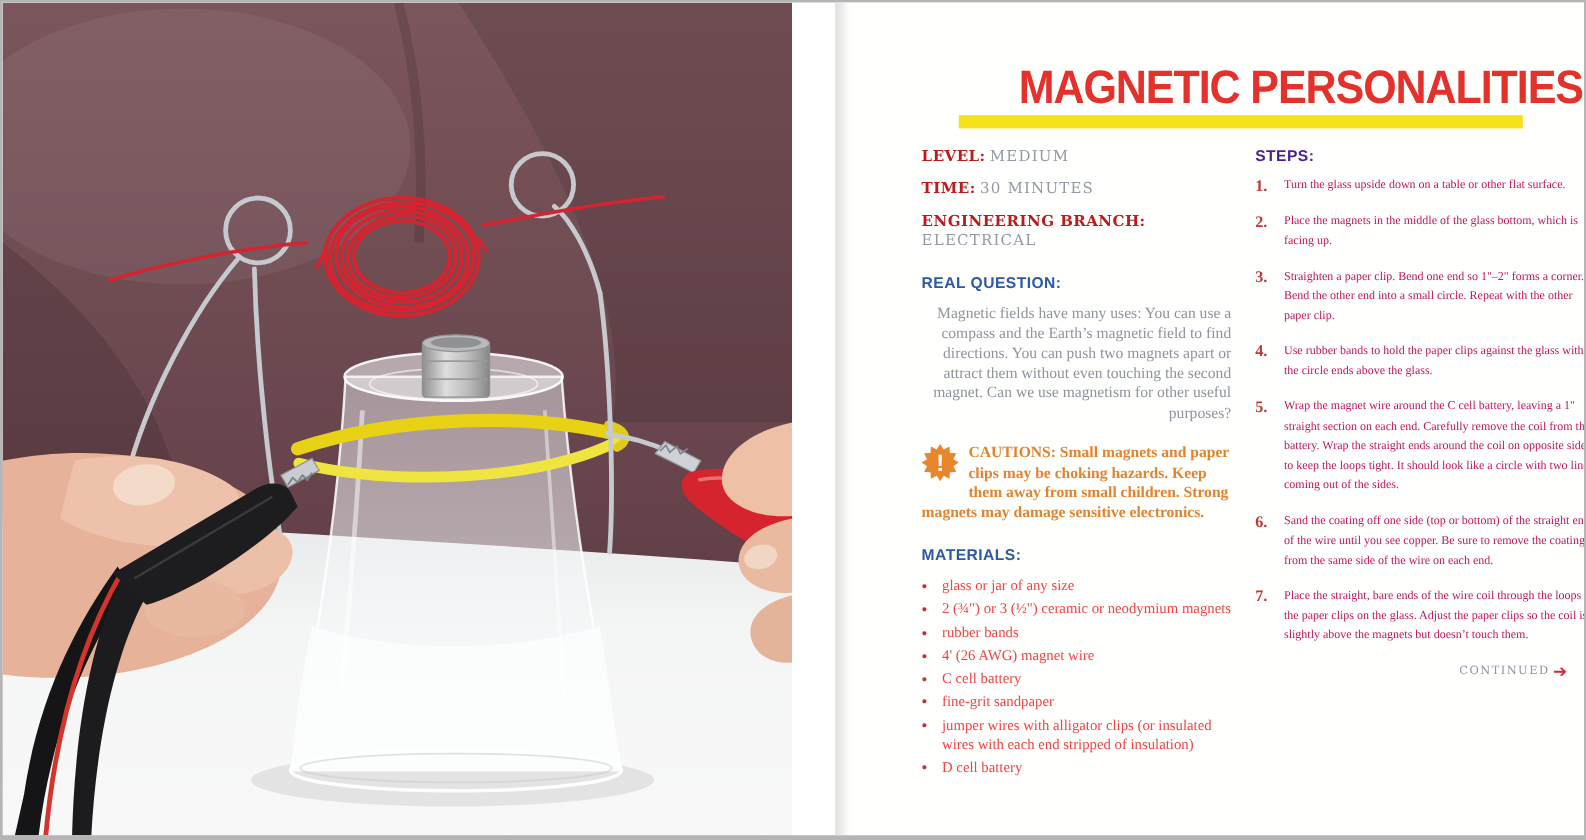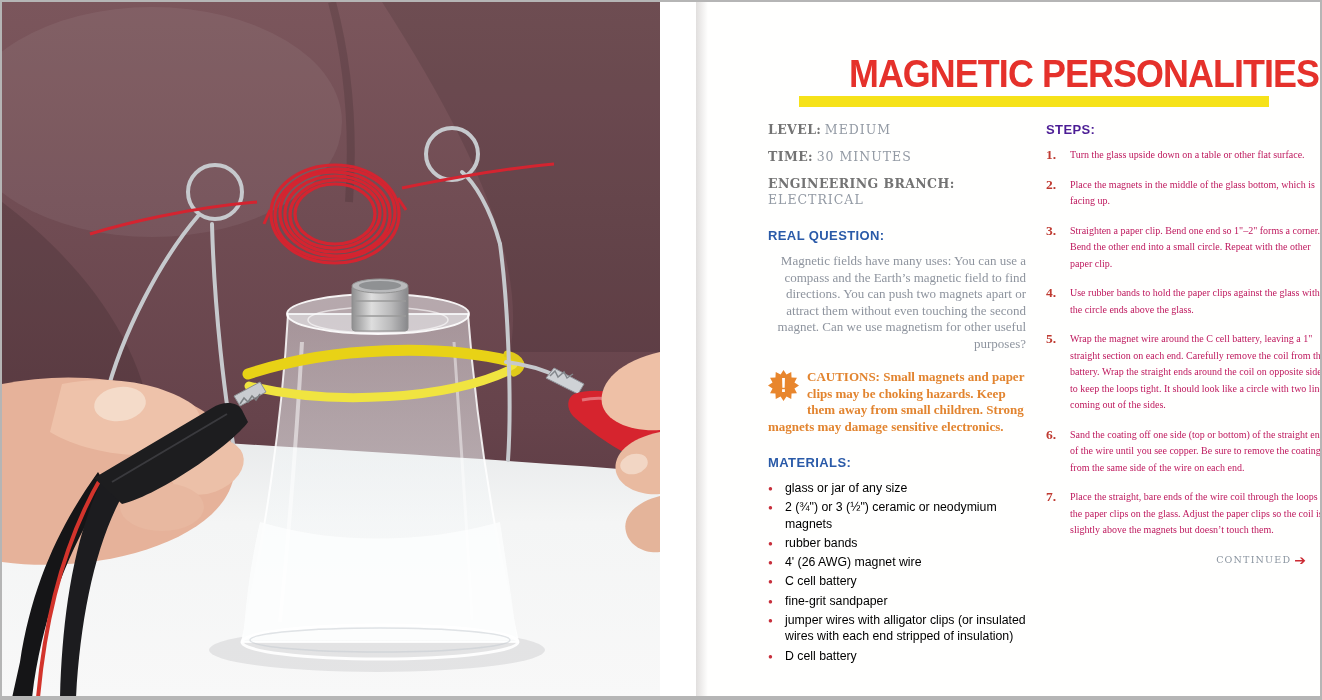--- a/index.html
+++ b/index.html
@@ -16,37 +16,37 @@
     position:absolute;top:50px;left:0;width:100%;margin:0;text-align:center;
     font-family:"Liberation Sans",sans-serif;font-weight:bold;font-size:39px;
     letter-spacing:-1px;color:#e5312b;transform:scaleX(0.92);transform-origin:50% 50%;
     white-space:nowrap;
   }
   .title-underline{position:absolute;left:103px;top:94px;width:470px;height:11px;background:#f6e219;}
   .col{position:absolute;top:120px;}
   .col-left{left:72px;width:258px;}
   .col-right{left:350px;width:286px;}
   .info-row{margin:0 0 11px 0;font-size:12.5px;line-height:15px;}
-  .lbl{font-family:"DejaVu Serif","Liberation Serif",serif;font-weight:bold;color:#737373;letter-spacing:0.4px;}
+  .lbl{font-family:"DejaVu Serif","Liberation Serif",serif;font-weight:bold;color:#b91c1c;letter-spacing:0.4px;}
   .val{font-family:"DejaVu Serif","Liberation Serif",serif;color:#939aa4;letter-spacing:1px;}
   .subhead{
     margin:20px 0 10px 0;font-size:13px;font-weight:bold;color:#2a5aa8;
     letter-spacing:0.4px;font-family:"Liberation Sans",sans-serif;
   }
   .steps-head{margin-top:0;color:#4c1d95;}
   .body-text{
     margin:0;font-family:"Liberation Serif",serif;font-size:13px;line-height:16.5px;color:#8e949e;text-align:right;
   }
   .caution{margin-top:17px;font-family:"Liberation Serif",serif;font-weight:bold;
     font-size:13px;line-height:16.5px;color:#e2842f;}
   .caution-icon{float:left;width:31px;height:31px;margin:1px 8px 2px 0;}
   .materials{list-style:none;margin:6px 0 0 0;padding:0;}
   .material-item{
     position:relative;padding-left:17px;margin-bottom:3px;
-    font-family:Liberation Sans, sans-serif;font-size:12.3px;line-height:16.3px;color:#000000;
+    font-family:Liberation Serif, serif;font-size:12.3px;line-height:16.3px;color:#ef4444;
   }
   .material-item::before{content:'●';position:absolute;left:0;top:1px;font-size:8px;color:#c72f3b;}
   .steps{list-style:none;margin:8px 0 0 0;padding:0;}
   .step{position:relative;padding-left:24px;margin-bottom:13px;}
   .step-num{
     position:absolute;left:0;top:0;font-family:"Liberation Serif",serif;font-weight:bold;
     font-size:13.5px;color:#bf3a31;
   }
   .step-text{font-family:"Liberation Serif",serif;font-size:10px;line-height:16.5px;color:#be185d;display:block;}
   .continued{

